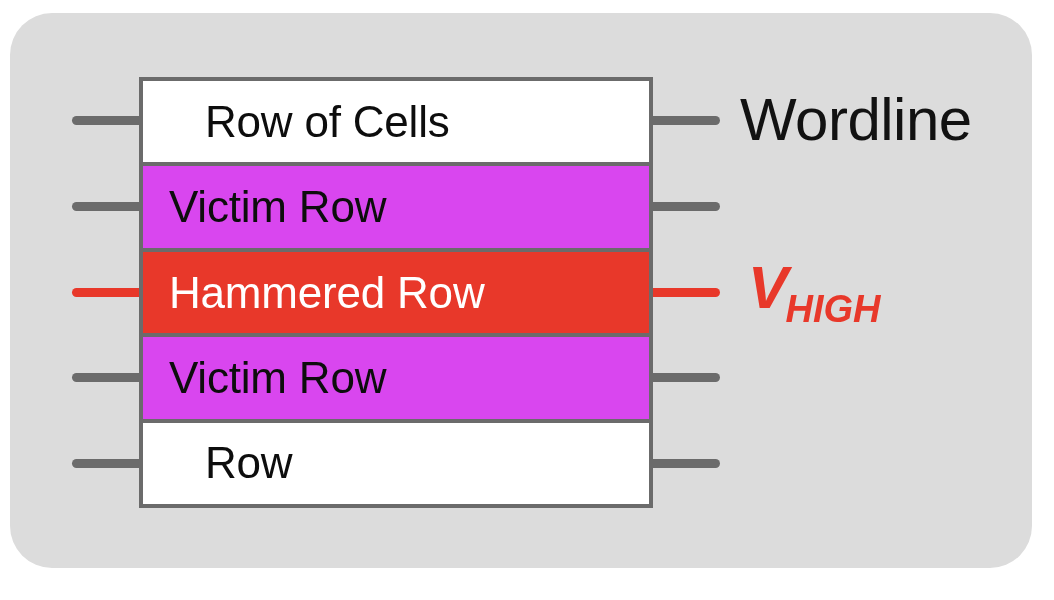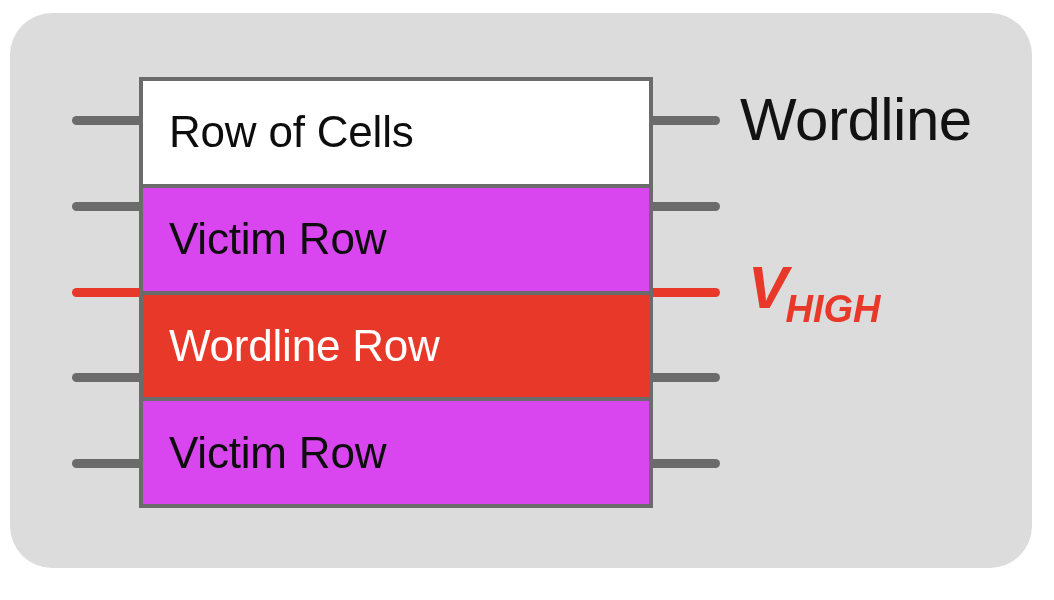--- a/index.html
+++ b/index.html
@@ -55,21 +55,21 @@
   .row + .row {
     border-top: 4px solid #6b6b6b;
   }
   .row .row-label {
     padding-left: 26px;
     font-size: 44px;
     line-height: 1;
     letter-spacing: -0.2px;
     white-space: nowrap;
   }
-  .row.plain    { background: #ffffff; }
+  .row.plain    { background: #ffffff; padding-left: 36px; }
   .row.victim   { background: #d946ef; }
   .row.hammered { background: #e8382a; }
   .row.plain .row-label,
   .row.victim .row-label { color: #0d0d0d; }
   .row.hammered .row-label { color: #ffffff; }
 
   
   .wl {
     position: absolute;
     height: 9px;
@@ -141,27 +141,30 @@
 
     <div class="row plain">
       <span class="row-label">Row of Cells</span>
     </div>
 
     <div class="row victim">
       <span class="row-label">Victim Row</span>
     </div>
 
     <div class="row hammered">
-      <span class="row-label">Wordline Row</span>
+      <span class="row-label">Hammered Row</span>
     </div>
 
     <div class="row victim">
       <span class="row-label">Victim Row</span>
     </div>
 
+    <div class="row plain">
+      <span class="row-label">Row</span>
+    </div>
 
   </div>
 
   <div class="annot" id="vhigh-label">
     <span>V</span><span class="sub">HIGH</span>
   </div>
 
   <div class="annot" id="wordline-label">Wordline</div>
 
 </div>

